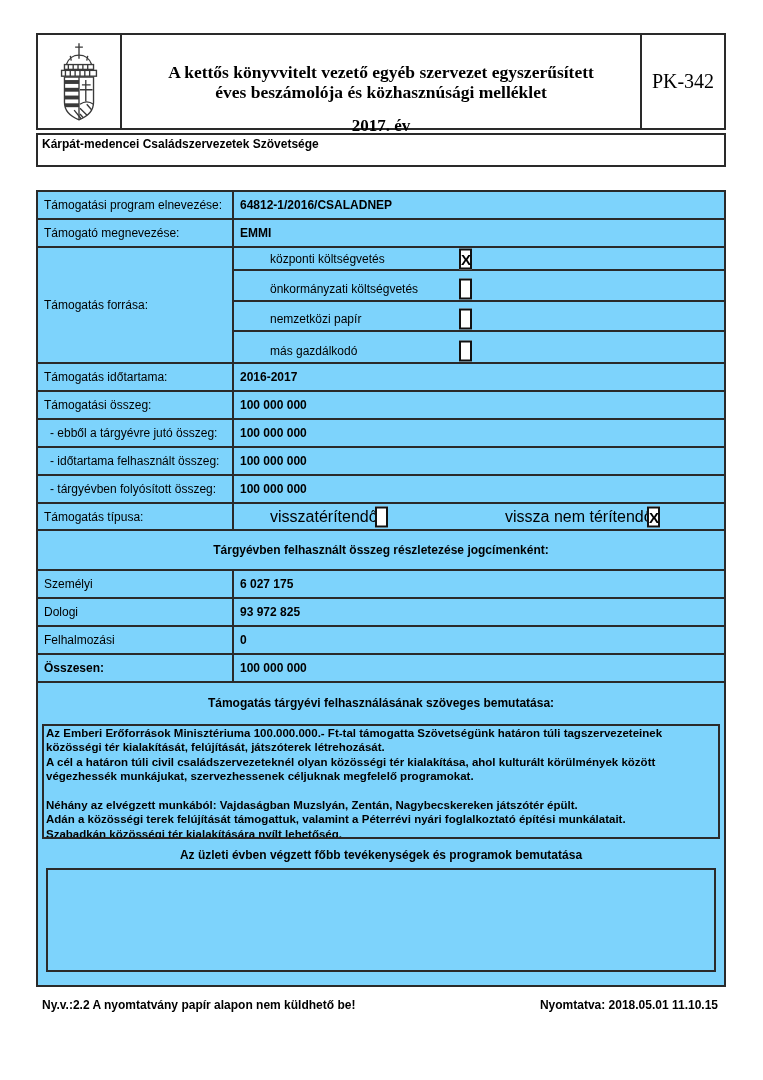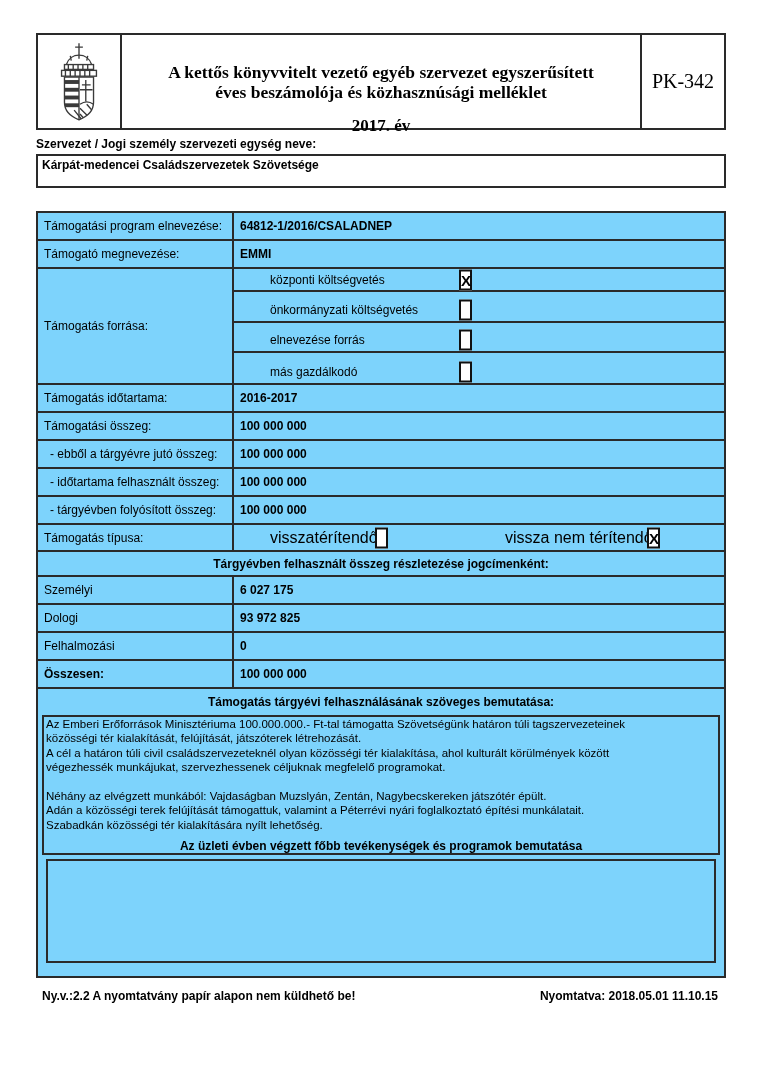--- a/index.html
+++ b/index.html
@@ -21,21 +21,21 @@
               font-family:"Liberation Serif", serif; font-size:20px; }
 
   
   .org-label { margin-top:7px; font-size:12px; font-weight:bold; }
   .org-box { margin-top:3px; border:2px solid #2a2a2a; height:34px; font-size:12px; font-weight:bold; padding:2px 4px; }
 
   
   .mtable { margin-top:23px; border:2px solid #2a2a2a; background:#7dd3fc; }
   .row { display:flex; border-bottom:2px solid #2a2a2a; align-items:stretch; }
   .row.nb { border-bottom:none; }
-  .h28 { height:28px; } .h27 { height:27px; } .h25 { height:25px; } .h22 { height:22px; }
+  .h28 { height:28px; } .h27 { height:27px; } .h25 { height:40px; } .h22 { height:22px; }
   .lbl { width:196px; border-right:2px solid #2a2a2a; font-size:12px; display:flex; align-items:center; padding-left:6px; }
   .lbl.indent { padding-left:12px; }
   .lbl.bold { font-weight:bold; }
   .val { flex:1; font-size:12px; font-weight:bold; display:flex; align-items:center; padding-left:6px; }
 
   .srcblock { height:116px; }
   .srcblock .lbl { align-items:center; }
   .subcol { flex:1; display:flex; flex-direction:column;gap:7px; }
   .subrow { height:29px; border-bottom:2px solid #2a2a2a; position:relative; }
   .subrow:last-child { border-bottom:none; }
@@ -43,21 +43,21 @@
   .cb { position:absolute; top:50%; transform:translateY(-50%); width:13px; height:21px; border:2px solid #111;
         text-align:center; font-weight:bold; font-size:15px; line-height:18px; letter-spacing:-1px; background:#fff; }
   .cb.pos-src { left:225px; }
 
   .typecell { flex:1; position:relative; }
   .typelbl { position:absolute; top:50%; transform:translateY(-50%); font-size:16px; }
 
   .sechdr { justify-content:center; text-align:center; font-size:12px; font-weight:bold; display:flex; align-items:center; }
 
   .usagewrap { display:block; padding:1px 4px 0 4px; height:121px; }
-  .usagebox { border:2px solid #2a2a2a; height:140px; font-size:11.5px; font-weight:normal; line-height:14.4px;
+  .usagebox { border:2px solid #2a2a2a; height:115px; font-size:11.5px; font-weight:bold; line-height:14.4px;
               white-space:pre-line; padding:0 2px; overflow:hidden; }
   .actwrap { display:block; padding:2px 8px 0 8px; height:119px; }
   .actbox { border:2px solid #2a2a2a; height:104px; font-size:12px; font-weight:bold; padding:2px 4px; }
 
   
   .footer { margin-top:11px; display:flex; justify-content:space-between; font-size:12px; font-weight:bold;
             padding-left:6px; padding-right:8px; }
 
   svg .ln { stroke:#3a3a3a; stroke-width:1.4; fill:none; }
   svg .fl { fill:#3a3a3a; stroke:none; }
@@ -96,21 +96,20 @@
       </svg>
     </div>
     <div class="hdr-titlecell">
       <div class="hdr-title">A kettős könyvvitelt vezető egyéb szervezet egyszerűsített
 éves beszámolója és közhasznúsági melléklet</div>
       <div class="hdr-year">2017. év</div>
     </div>
     <div class="hdr-code">PK-342</div>
   </div>
 
-  <div class="org-label">Szervezet  / Jogi személy szervezeti egység neve:</div>
   <div class="org-box">Kárpát-medencei Családszervezetek Szövetsége</div>
 
   <div class="mtable">
 
     <div class="row h28">
       <div class="lbl">Támogatási program elnevezése:</div>
       <div class="val">64812-1/2016/CSALADNEP</div>
     </div>
     <div class="row h28">
       <div class="lbl">Támogató megnevezése:</div>
@@ -122,21 +121,21 @@
       <div class="subcol">
         <div class="subrow">
           <span class="sublabel">központi költségvetés</span>
           <span class="cb pos-src">X</span>
         </div>
         <div class="subrow">
           <span class="sublabel">önkormányzati költségvetés</span>
           <span class="cb pos-src"></span>
         </div>
         <div class="subrow">
-          <span class="sublabel">elnevezése forrás</span>
+          <span class="sublabel">nemzetközi papír</span>
           <span class="cb pos-src"></span>
         </div>
         <div class="subrow">
           <span class="sublabel">más gazdálkodó</span>
           <span class="cb pos-src"></span>
         </div>
       </div>
     </div>
 
     <div class="row h28">

